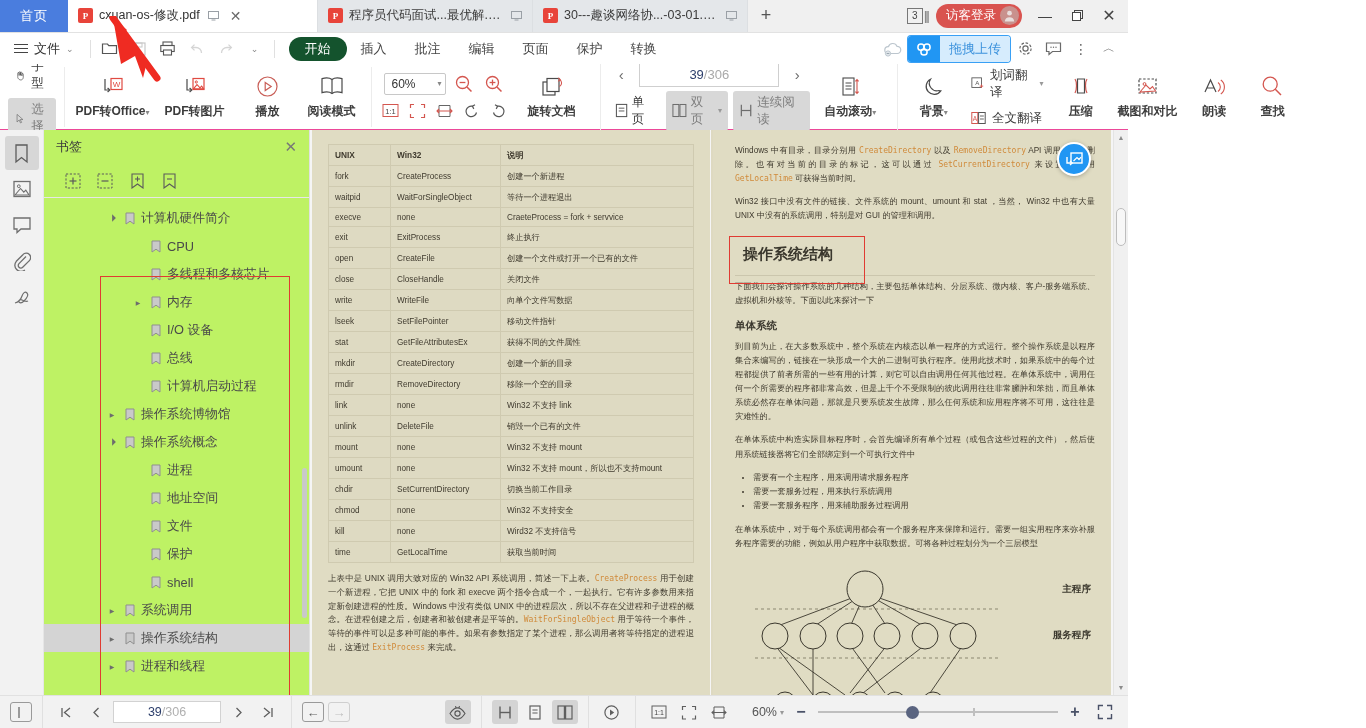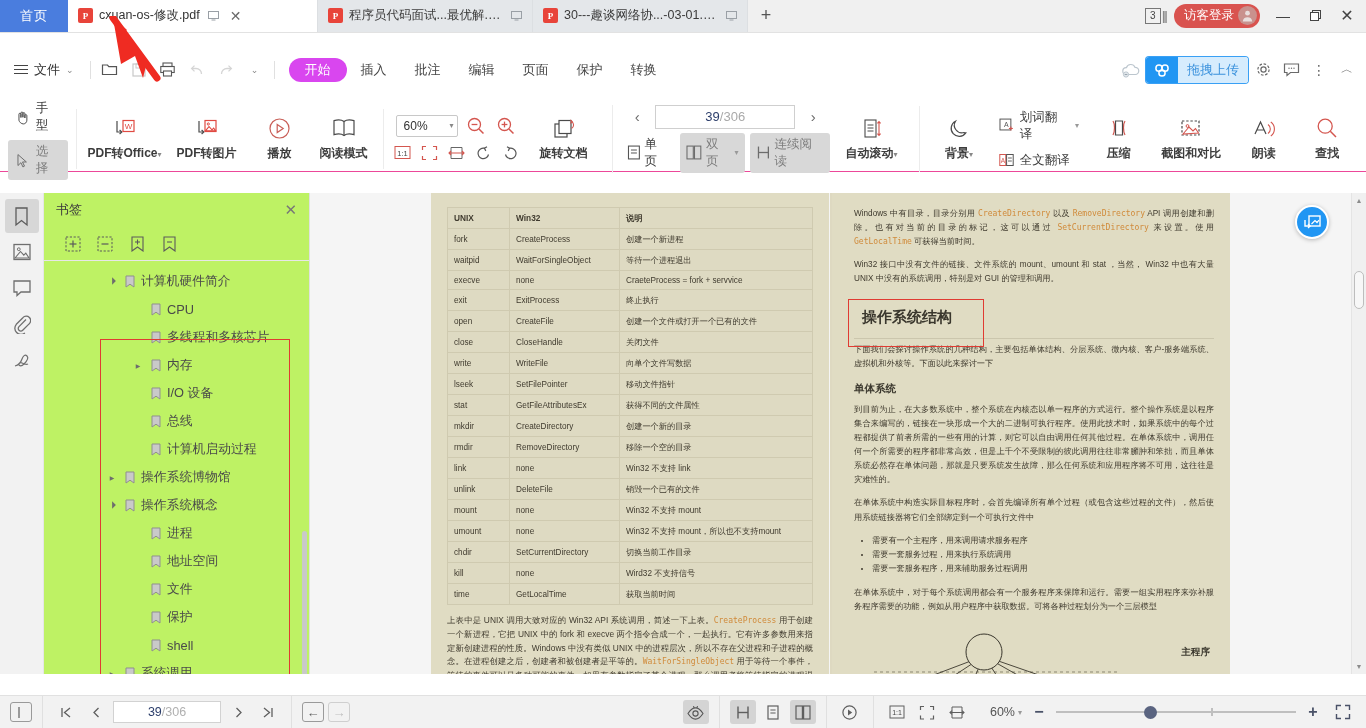--- a/index.html
+++ b/index.html
@@ -5,21 +5,21 @@
   * { box-sizing: border-box; margin: 0; padding: 0; }
   html, body {
     width: 1366px; height: 728px;
     overflow: hidden;
     font-family: "Liberation Sans", "DejaVu Sans", sans-serif;
     background: #fff;
     font-size: 12px;
     color: #333;
     -webkit-font-smoothing: antialiased;
   }
-  .app { width: 1366px; height: 728px; display: flex; flex-direction: column; position: relative; gap: 21px; }
+  .app { width: 1128px; height: 728px; display: flex; flex-direction: column; position: relative; }
 
   
   .tabbar {
     height: 33px; background: #f0f0f0; display: flex; align-items: flex-end;
     position: relative; flex: none; border-bottom: 1px solid #e2e2e2;
   }
   .home-tab {
     width: 68px; height: 33px; background: #4a7dde; color: #fff;
     display: flex; align-items: center; justify-content: center;
     font-size: 13px; letter-spacing: 1px;
@@ -62,21 +62,21 @@
   .mb-file { display:flex; align-items:center; gap:6px; padding: 0 10px 0 14px; font-size: 13px; color:#333;}
   .ham { display:inline-flex; flex-direction:column; gap:2.5px;}
   .ham i { display:block; width:14px; height:1.6px; background:#444;}
   .caret { font-size: 9px; color:#888; }
   .vsep { width:1px; height:18px; background:#e0e0e0; margin: 0 6px; }
   .qa { display:flex; align-items:center; gap:3px; }
   .qa .qi { width:26px;height:24px;display:flex;align-items:center;justify-content:center;color:#555;}
   .qa .qi.dim { color:#c8c8c8; }
   .ribtabs { display:flex; align-items:center; gap:0; margin-left:8px; }
   .ribtab { padding: 0 14px; height:24px; line-height:24px; font-size:13px; color:#444; }
-  .ribtab.active { background:#d946ef; color:#fff; border-radius:12px; padding:0 16px; }
+  .ribtab.active { background:#14532d; color:#fff; border-radius:12px; padding:0 16px; }
   .menubar-right { margin-left:auto; display:flex; align-items:center; gap:2px; padding-right:6px; position:relative;}
   .cloud-ic { width:26px;height:24px;display:flex;align-items:center;justify-content:center;color:#b9c3cc;}
   .drag-upload { display:flex; align-items:center; height:26px; border-radius:3px; overflow:hidden; box-shadow:0 0 0 1px #39a0f5;}
   .drag-upload .du-ic { width:32px; height:26px; background:#2196f3; display:flex;align-items:center;justify-content:center;}
   .drag-upload .du-tx { background:#d6ecfd; color:#3d93dd; font-size:13px; padding: 0 9px; height:26px; line-height:26px;}
   .mbi { width:26px;height:24px;display:flex;align-items:center;justify-content:center;color:#6a6a6a;font-size:14px;}
 
   
   .ribbon { height: 66px; background:#fff; display:flex; align-items:center; border-bottom:1px solid #ec4899; flex:none;}
   .rgrp { display:flex; align-items:center; padding: 0 8px; gap: 2px; }
@@ -918,20 +918,25 @@
               </tr>
               <tr>
                 <td class="c0">umount</td>
                 <td class="c1">none</td>
                 <td class="c2">Win32 不支持 mount，所以也不支持mount</td>
               </tr>
               <tr>
                 <td class="c0">chdir</td>
                 <td class="c1">SetCurrentDirectory</td>
                 <td class="c2">切换当前工作目录</td>
+              </tr>
+              <tr>
+                <td class="c0">chmod</td>
+                <td class="c1">none</td>
+                <td class="c2">Win32 不支持安全</td>
               </tr>
               <tr>
                 <td class="c0">kill</td>
                 <td class="c1">none</td>
                 <td class="c2">Wird32 不支持信号</td>
               </tr>
               <tr>
                 <td class="c0">time</td>
                 <td class="c1">GetLocalTime</td>
                 <td class="c2">获取当前时间</td>

